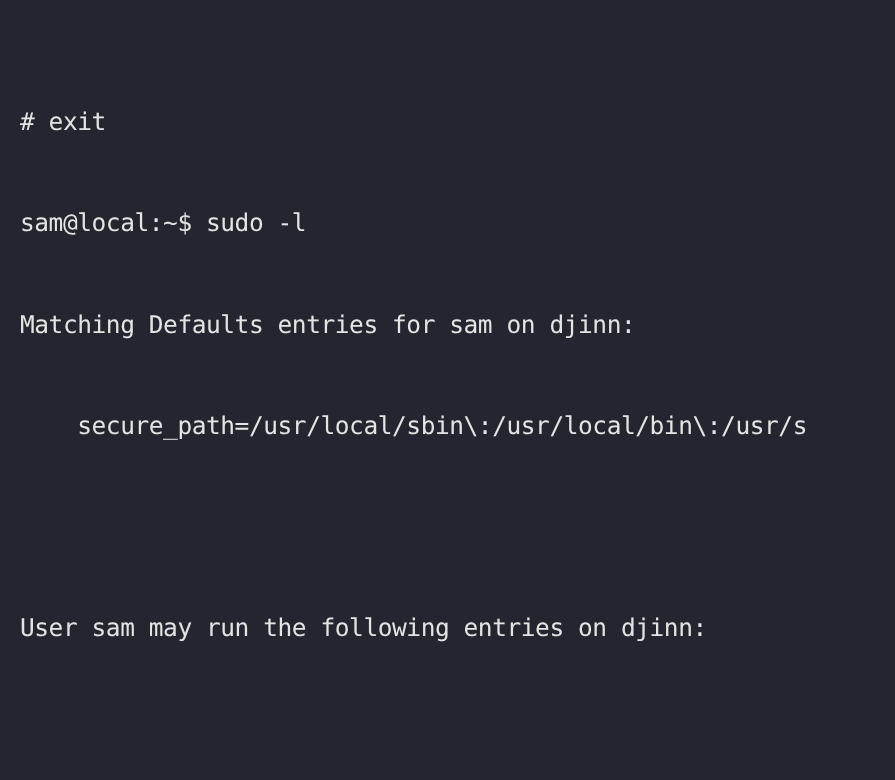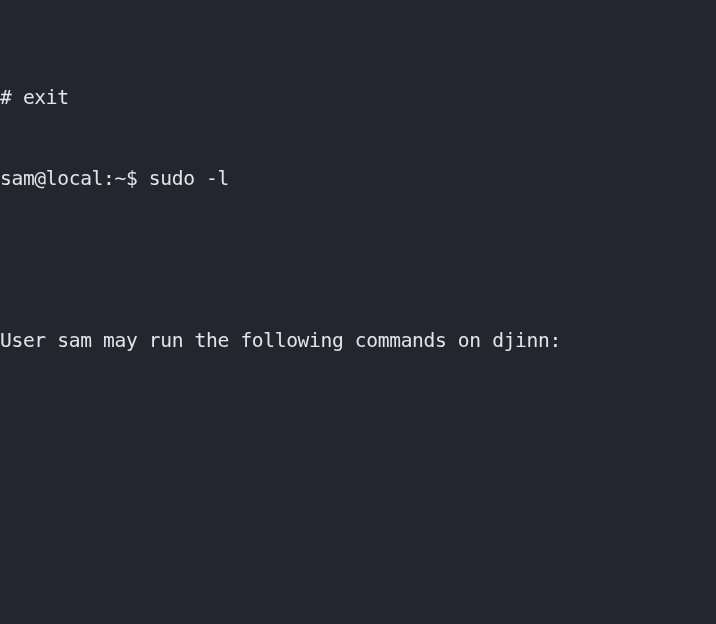--- a/index.html
+++ b/index.html
@@ -11,21 +11,21 @@
   body {
     width: 716px;
     height: 624px;
     overflow: hidden;
   }
   #terminal {
     width: 716px;
     height: 624px;
     background: #23262e;
     box-sizing: border-box;
-    padding: 3px 0 0 0;
+    padding: 3px 0 0 16px;
     overflow: hidden;
     position: relative;
   }
   #screen {
     font-family: "DejaVu Sans Mono", "Liberation Mono", monospace;
     font-size: 19.6px;
     line-height: 27px;
     letter-spacing: -0.35px;
     color: #e4e4e4;
     white-space: pre;
@@ -42,22 +42,24 @@
   }
 </style>
 </head>
 <body>
 
 <div id="terminal">
   <div id="screen">
 
     <span class="line"># exit</span>
     <span class="line">sam@local:~$ sudo -l</span>
+    <span class="line">Matching Defaults entries for sam on djinn:</span>
+    <span class="line">    secure_path=/usr/local/sbin\:/usr/local/bin\:/usr/s</span>
     <span class="line blank"></span>
-    <span class="line">User sam may run the following commands on djinn:</span>
+    <span class="line">User sam may run the following entries on djinn:</span>
     
     
     
     
     
     
     
     
     
     

